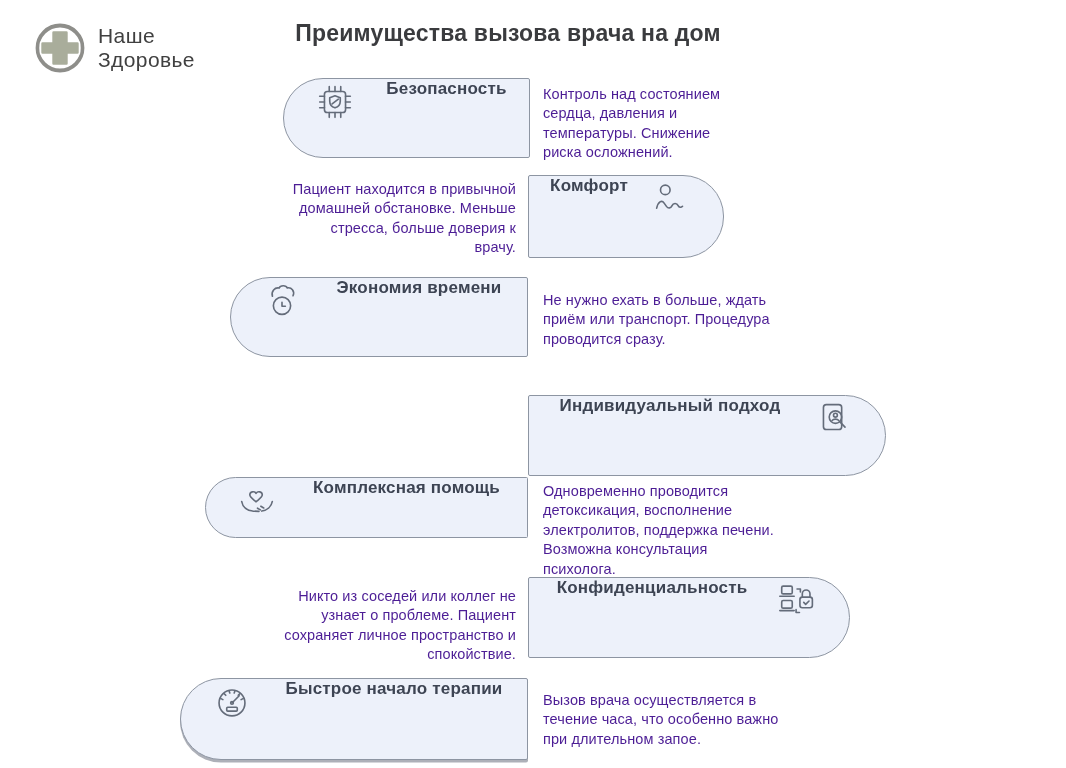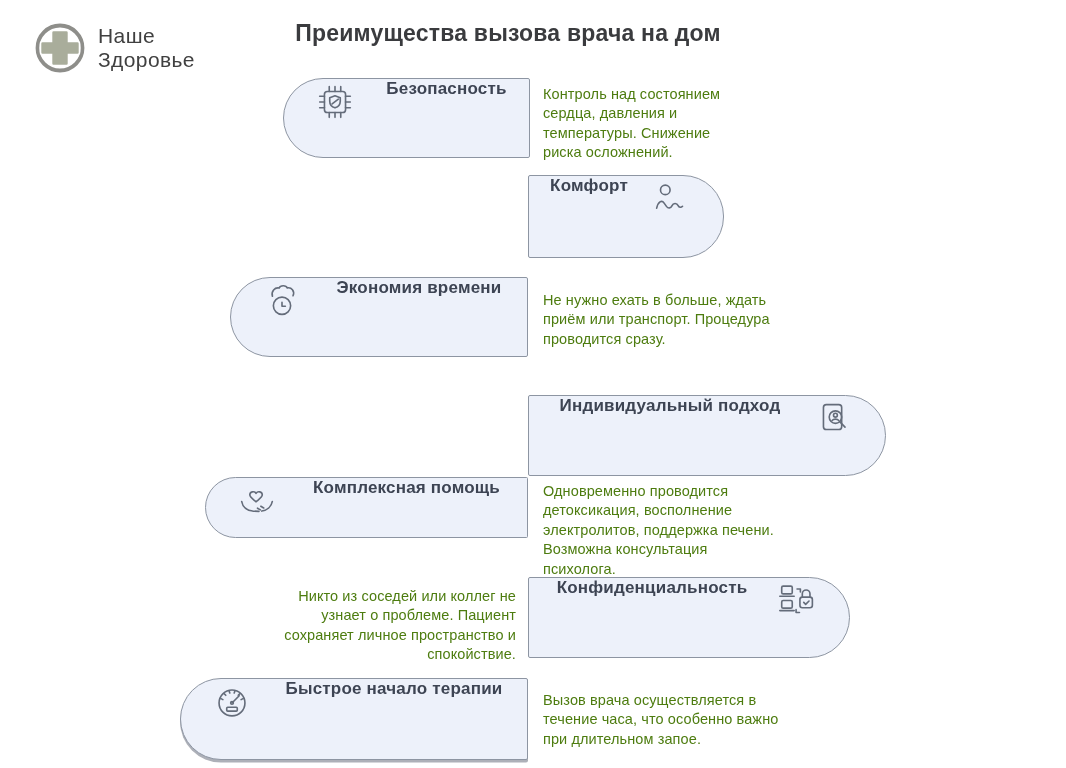--- a/index.html
+++ b/index.html
@@ -32,21 +32,21 @@
     fill:none;stroke:#646c7a;stroke-width:1.7;stroke-linecap:round;stroke-linejoin:round;
   }
   .c1{left:283px;top:78px;width:247px;height:80px;}
   .c2{left:528px;top:175px;width:196px;height:83px;}
   .c3{left:230px;top:277px;width:298px;height:80px;}
   .c4{left:528px;top:395px;width:358px;height:81px;}
   .c5{left:205px;top:477px;width:323px;height:61px;}
   .c6{left:528px;top:577px;width:322px;height:81px;}
   .c7{left:180px;top:678px;width:348px;height:82px;box-shadow:0 2.5px 0 rgba(105,112,125,.55);}
   
-  .desc{position:absolute;font-size:14.5px;line-height:1.34;color:#4d7c0f;letter-spacing:.1px;}
+  .desc{position:absolute;font-size:14.5px;line-height:1.34;color:#4c1d95;letter-spacing:.1px;}
   .d1{left:543px;top:85px;width:205px;}
   .d2{left:288px;top:180px;width:228px;text-align:right;}
   .d3{left:543px;top:291px;width:235px;}
   .d4{left:280px;top:381px;width:236px;text-align:right;}
   .d5{left:543px;top:482px;width:238px;}
   .d6{left:278px;top:587px;width:238px;text-align:right;}
   .d7{left:543px;top:691px;width:245px;}
 </style>
 </head>
 <body>
@@ -74,20 +74,21 @@
         <rect x="13" y="13" width="22" height="22" rx="3"></rect>
         <path d="M24 17.5l5.5 2v3.6c0 3.6-2.3 5.9-5.5 7-3.2-1.1-5.5-3.4-5.5-7v-3.6z"></path>
         <path d="M21 26l6.5-5"></path>
         <path d="M18 13V8M24 13V8M30 13V8M18 35v5M24 35v5M30 35v5M13 18H8M13 24H8M13 30H8M35 18h5M35 24h5M35 30h5"></path>
       </svg>
     </span>
     <span class="card-title">Безопасность</span>
   </div>
   <div class="desc d1">Контроль над состоянием сердца, давления и температуры. Снижение риска осложнений.</div>
 
+  <div class="desc d2">Пациент находится в привычной домашней обстановке. Меньше стресса, больше доверия к врачу.</div>
   <div class="card right c2">
     <span class="card-title">Комфорт</span>
     <span class="icon">
       <svg viewBox="0 0 48 48">
         <circle cx="17" cy="14.5" r="5"></circle>
         <path d="M8 33.5c1.5-6.5 5.2-9 7.8-5.2l2.4 3.4c1.8 2.4 4.5 2.1 5.7-.6 1.4-3.1 5.1-3.3 6.5-.2.9 2 3.1 2.3 4.6.7"></path>
       </svg>
     </span>
   </div>
 

